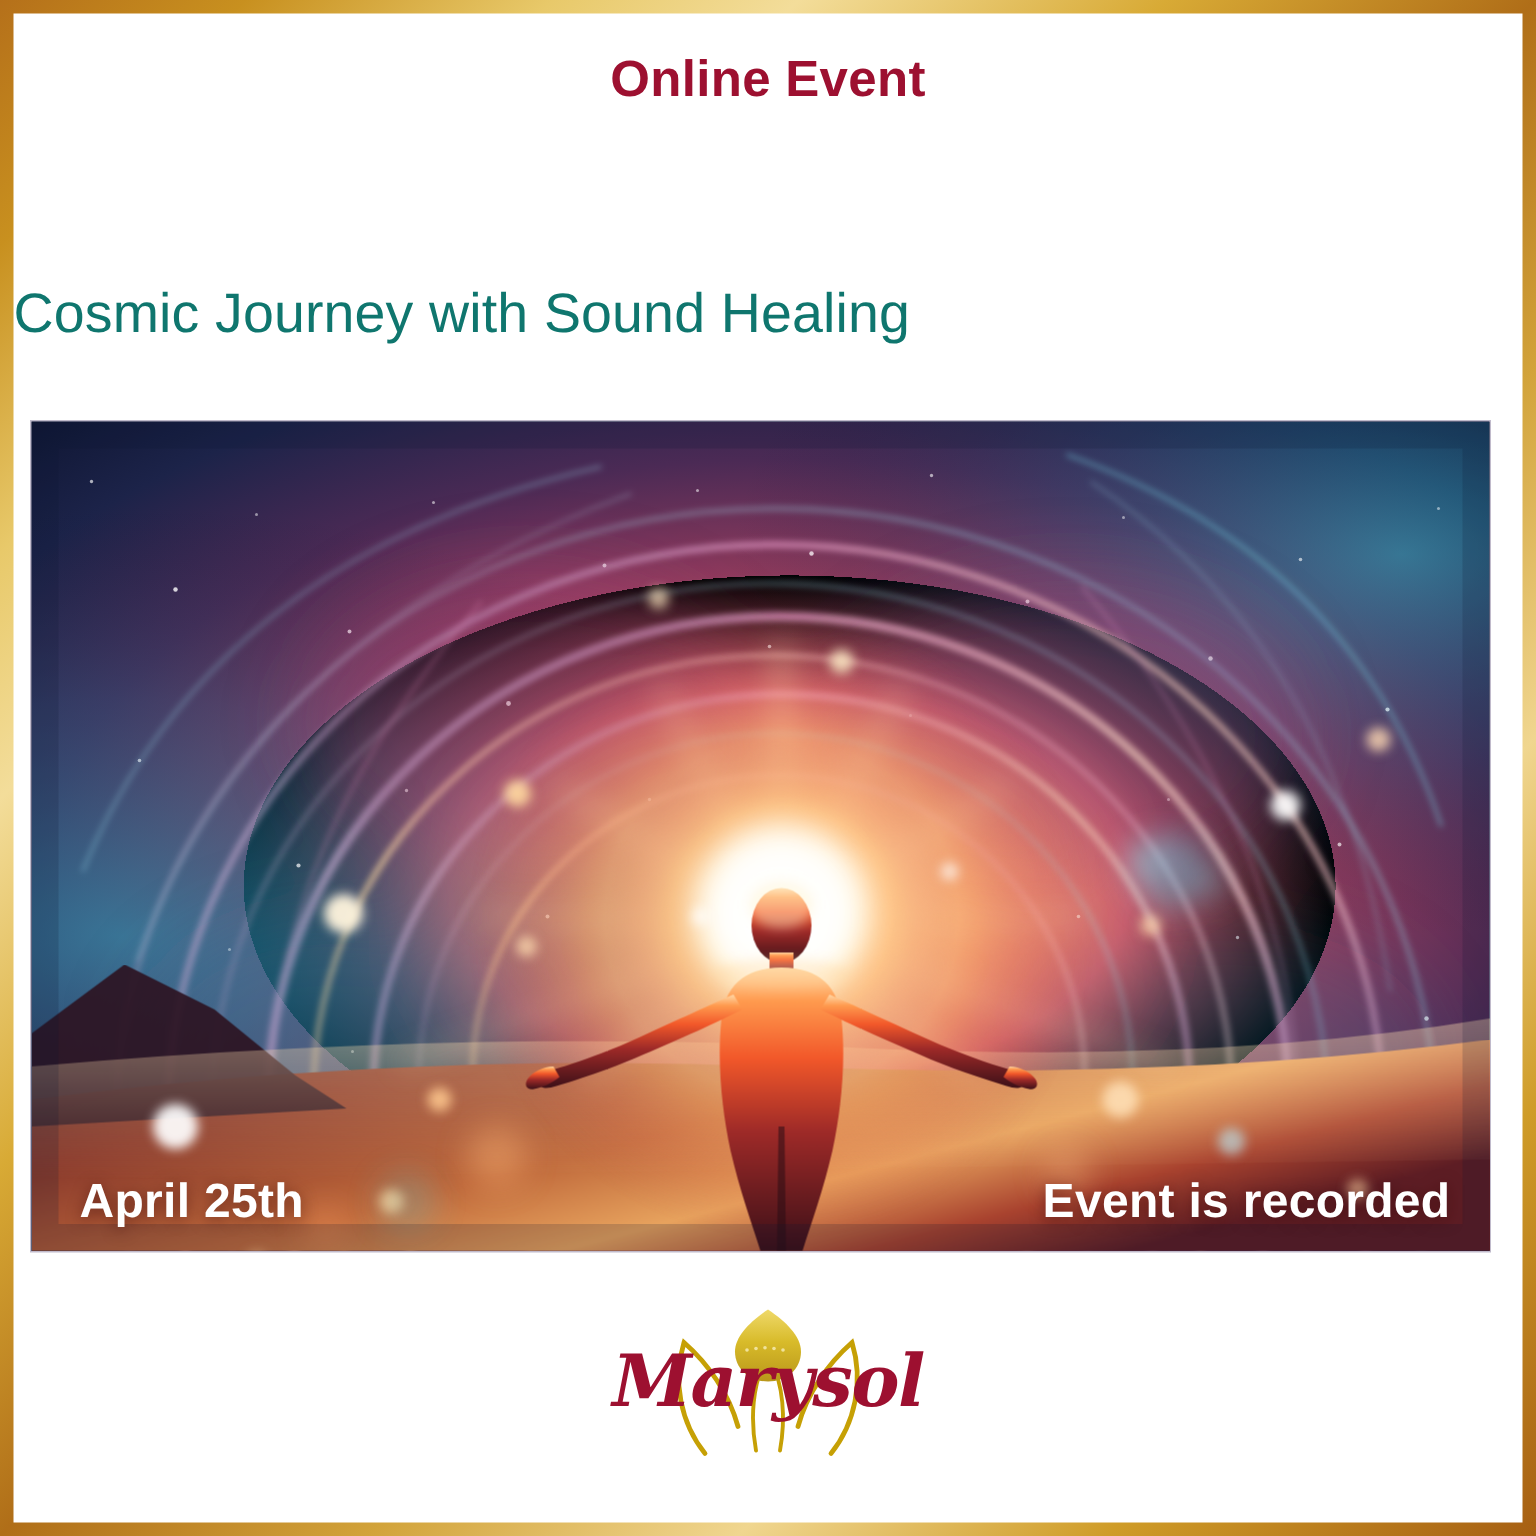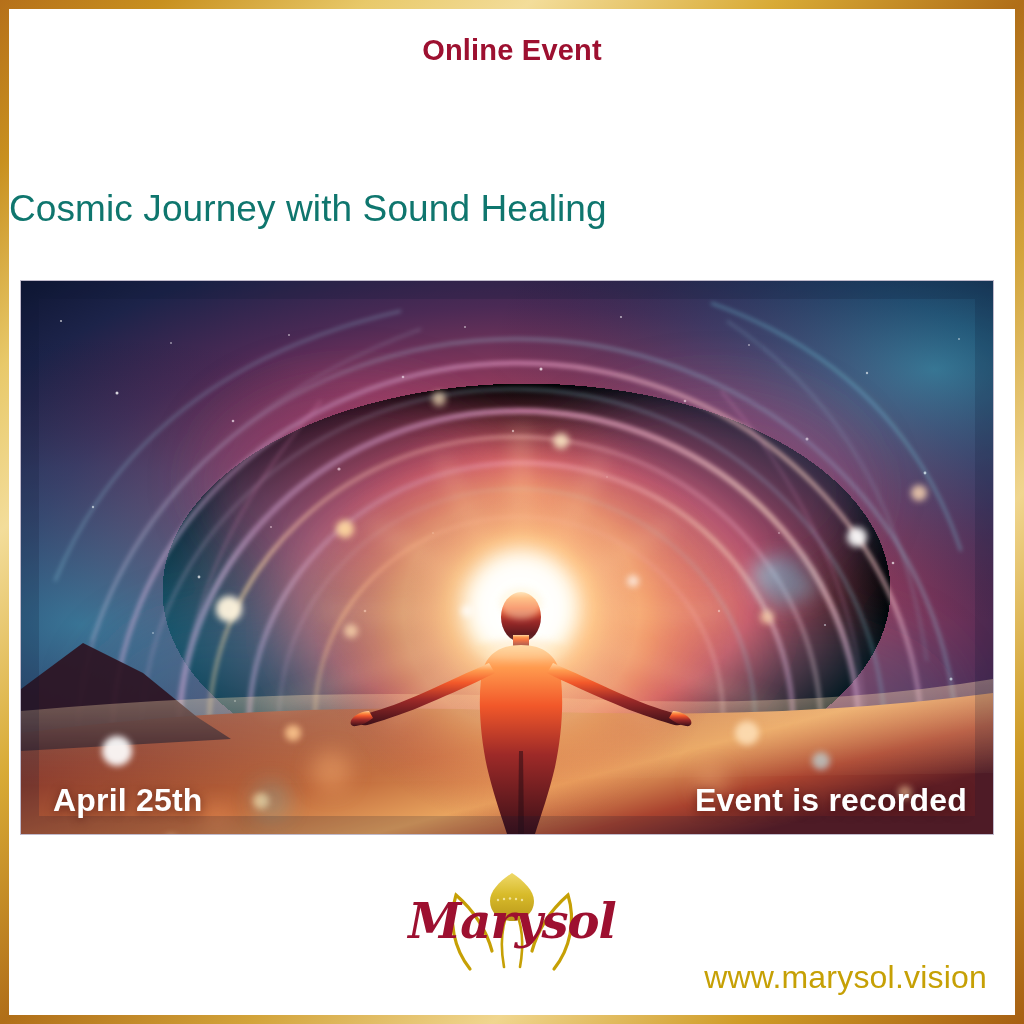--- a/index.html
+++ b/index.html
@@ -41,21 +41,21 @@
     overflow: hidden;
   }
 
   
   .eyebrow {
     position: absolute;
     top: 26px;
     left: 0;
     right: 0;
     text-align: center;
-    font-size: 29px;
+    font-size: 34px;
     font-weight: bold;
     color: #9d1030;
     letter-spacing: 0.2px;
     line-height: 1.1;
   }
   .headline {
     position: absolute;
     top: 98px;
     left: 0;
     right: 0;
@@ -458,16 +458,15 @@
           <circle cx="116" cy="33" r="1.2"></circle>
           <circle cx="122" cy="32" r="1.2"></circle>
           <circle cx="128" cy="31.5" r="1.2"></circle>
           <circle cx="134" cy="32" r="1.2"></circle>
           <circle cx="140" cy="33" r="1.2"></circle>
         </g>
       </svg>
       <div class="logo-wordmark">Marysol</div>
     </div>
 
-    <div class="website">www.marysol.vision</div>
 
   </div>
 </div>
 
 </body></html>

